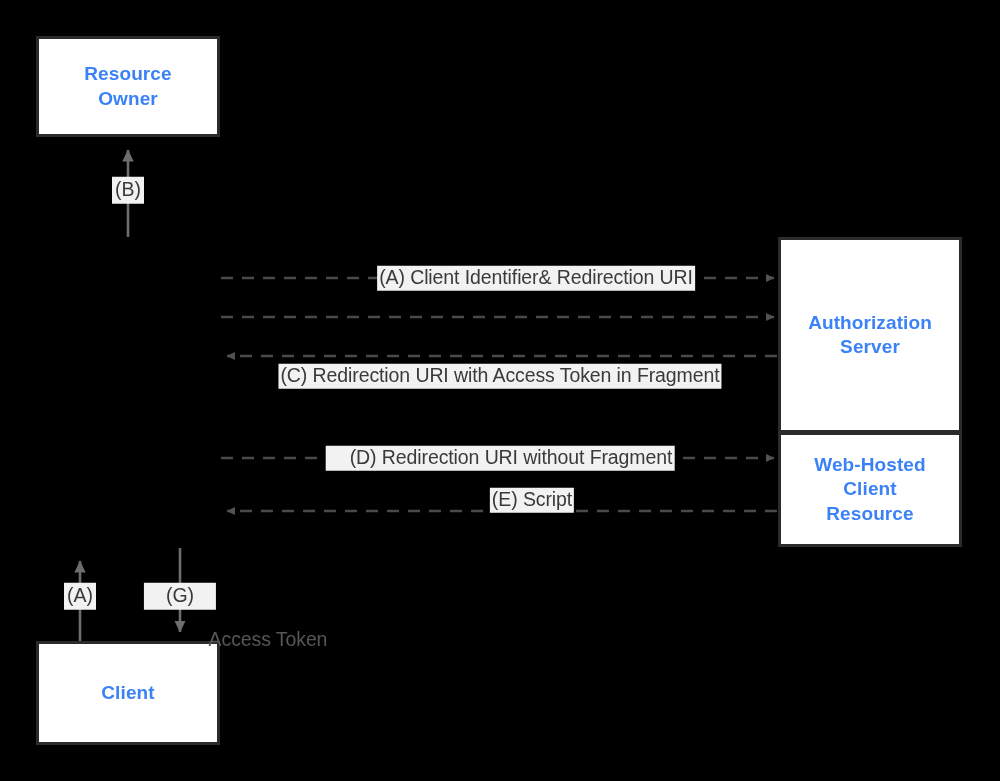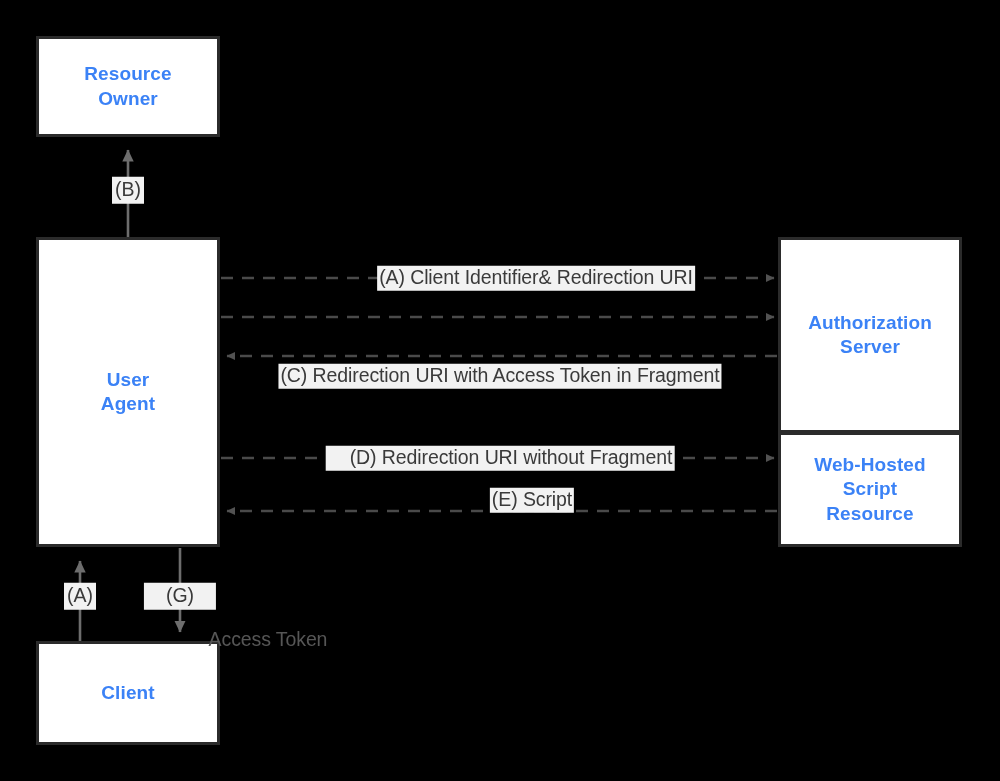--- a/index.html
+++ b/index.html
@@ -97,37 +97,33 @@
     <line x1="80" y1="641" x2="80" y2="561" stroke="#6d6d6d" stroke-width="2.6" marker-end="url(#arrow-solid)"></line>
 
     <line x1="180" y1="548" x2="180" y2="632" stroke="#6d6d6d" stroke-width="2.6" marker-end="url(#arrow-solid)"></line>
   </svg>
 
   <div class="node" style="left:36px; top:36px; width:184px; height:101px;">
     <span class="node-label">Resource
 Owner</span>
   </div>
 
-  <div class="node" style="left:36px; top:237px; width:184px; height:310px;">
-    <span class="node-label">User
-Agent</span>
-  </div>
 
   <div class="node" style="left:36px; top:641px; width:184px; height:104px;">
     <span class="node-label">Client</span>
   </div>
 
   <div class="node" style="left:778px; top:237px; width:184px; height:196px;">
     <span class="node-label">Authorization
 Server</span>
   </div>
 
   <div class="node" style="left:778px; top:432px; width:184px; height:115px;">
     <span class="node-label">Web-Hosted
-Script
+Client
 Resource</span>
   </div>
 
   <div class="edge-label" style="left:500px; top:278px;margin-left:36px;">(A) Client Identifier&amp; Redirection URI</div>
 
 
   <div class="edge-label" style="left:500px; top:376px;">(C) Redirection URI with Access Token in Fragment</div>
 
   <div class="edge-label" style="left:500px; top:458px;padding-left:24px;">(D) Redirection URI without Fragment</div>
 

